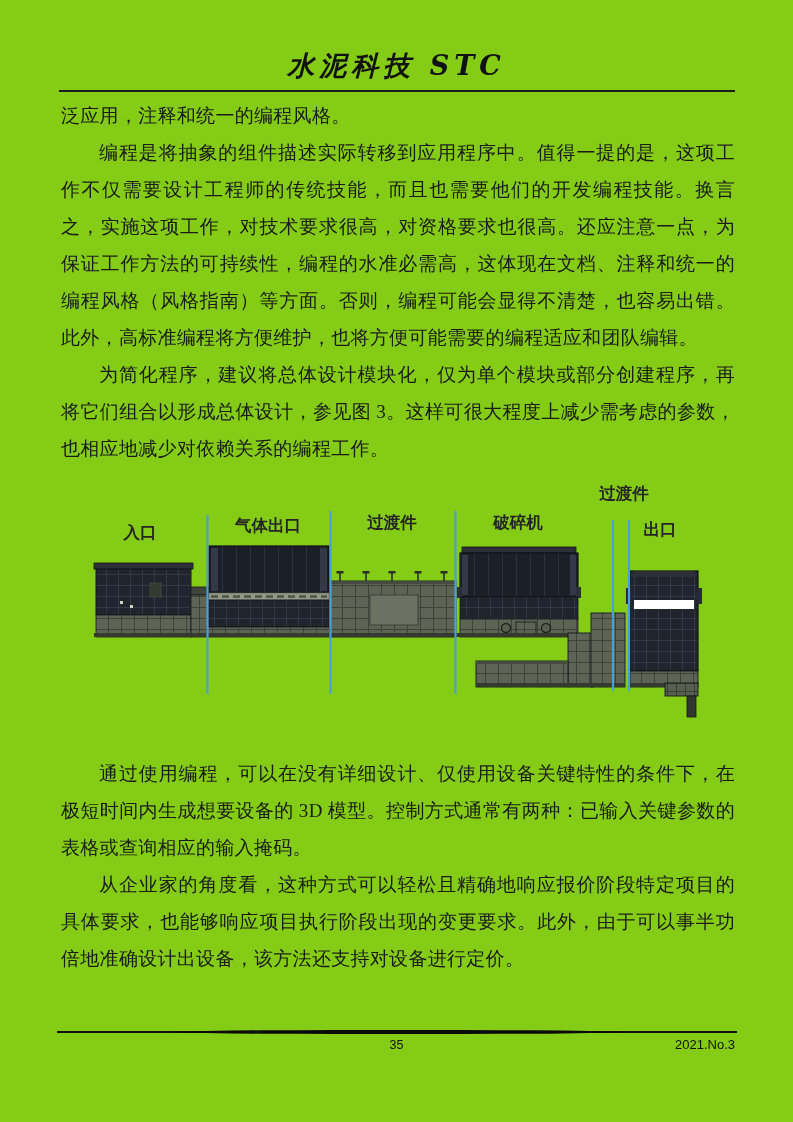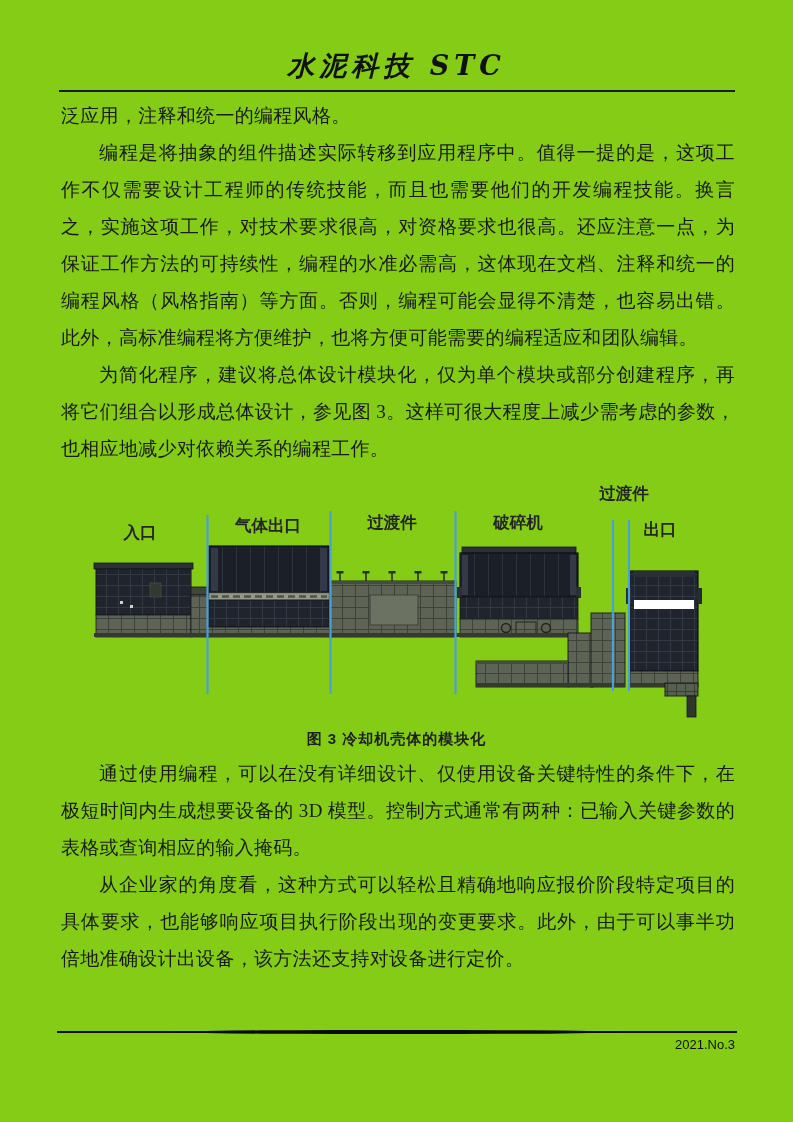--- a/index.html
+++ b/index.html
@@ -179,26 +179,26 @@
         <text class="fig-label" x="58" y="63">入口</text>
         <text class="fig-label" x="186" y="56">气体出口</text>
         <text class="fig-label" x="310" y="53">过渡件</text>
         <text class="fig-label" x="436" y="53">破碎机</text>
         <text class="fig-label" x="542" y="24">过渡件</text>
         <text class="fig-label" x="578" y="60">出口</text>
       </g>
     </svg>
   </div>
 
-  <div class="figure-caption">图 3 冷却机壳体的模块化</div>
 
   <div class="body-block" id="block-bottom">
     <p>通过使用编程，可以在没有详细设计、仅使用设备关键特性的条件下，在极短时间内生成想要设备的 3D 模型。控制方式通常有两种：已输入关键参数的表格或查询相应的输入掩码。</p>
     <p>从企业家的角度看，这种方式可以轻松且精确地响应报价阶段特定项目的具体要求，也能够响应项目执行阶段出现的变更要求。此外，由于可以事半功倍地准确设计出设备，该方法还支持对设备进行定价。</p>
   </div>
 
   <div class="footer-rule-wrap">
     <div class="footer-line"></div>
     <div class="footer-lens"></div>
   </div>
+  <div class="footer-page">35</div>
   <div class="footer-issue">2021.No.3</div>
 
 </div>
 
 </body></html>

